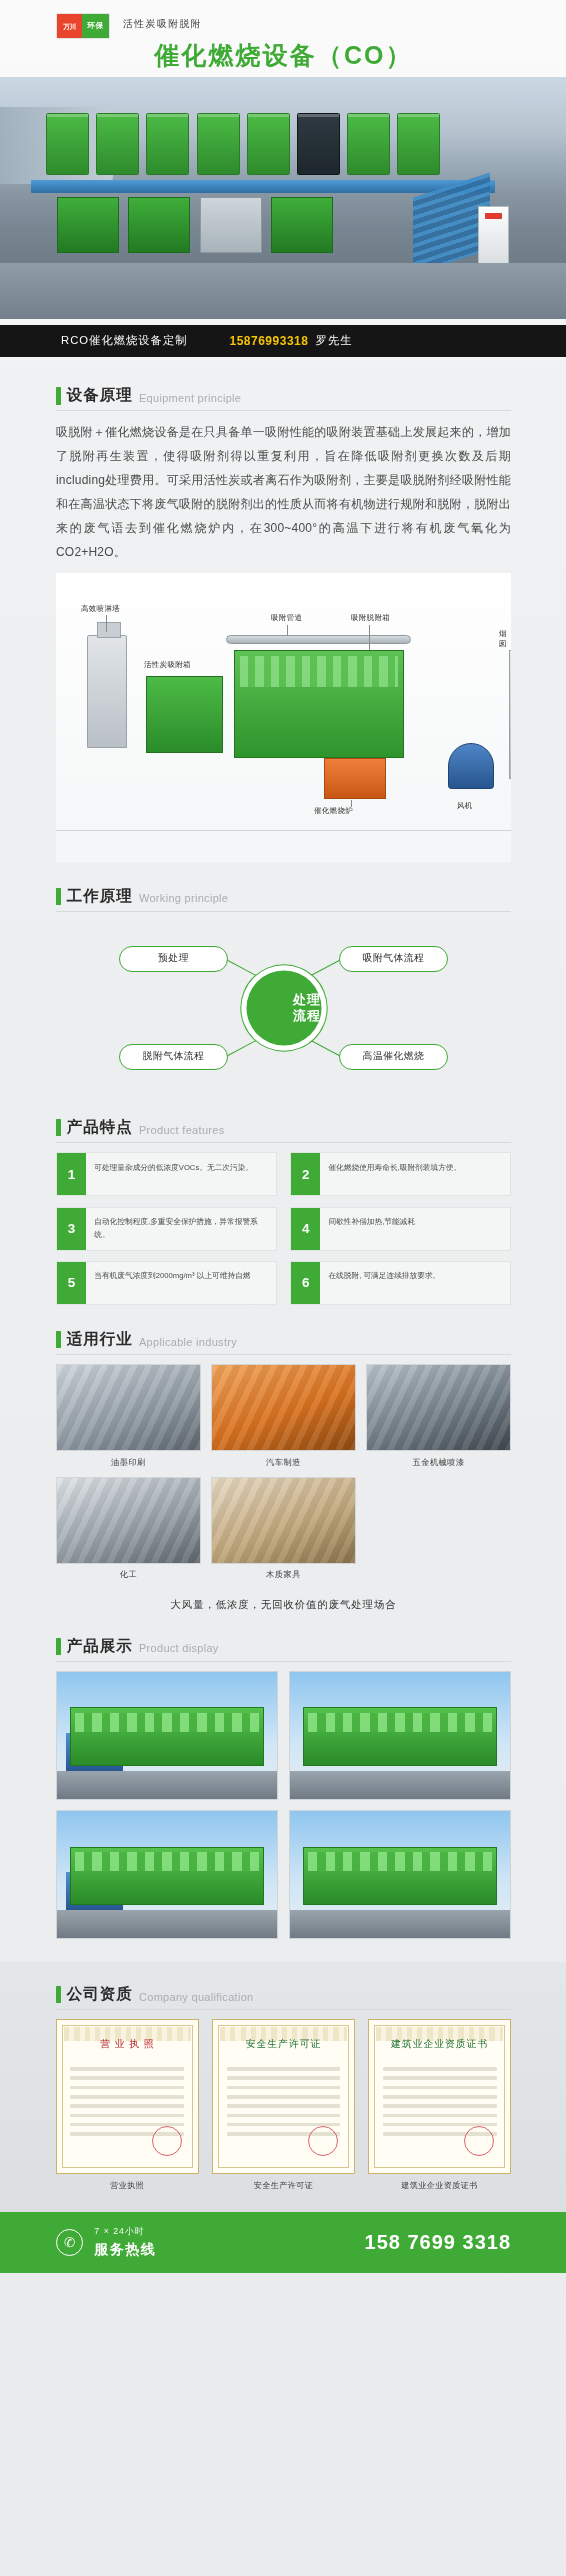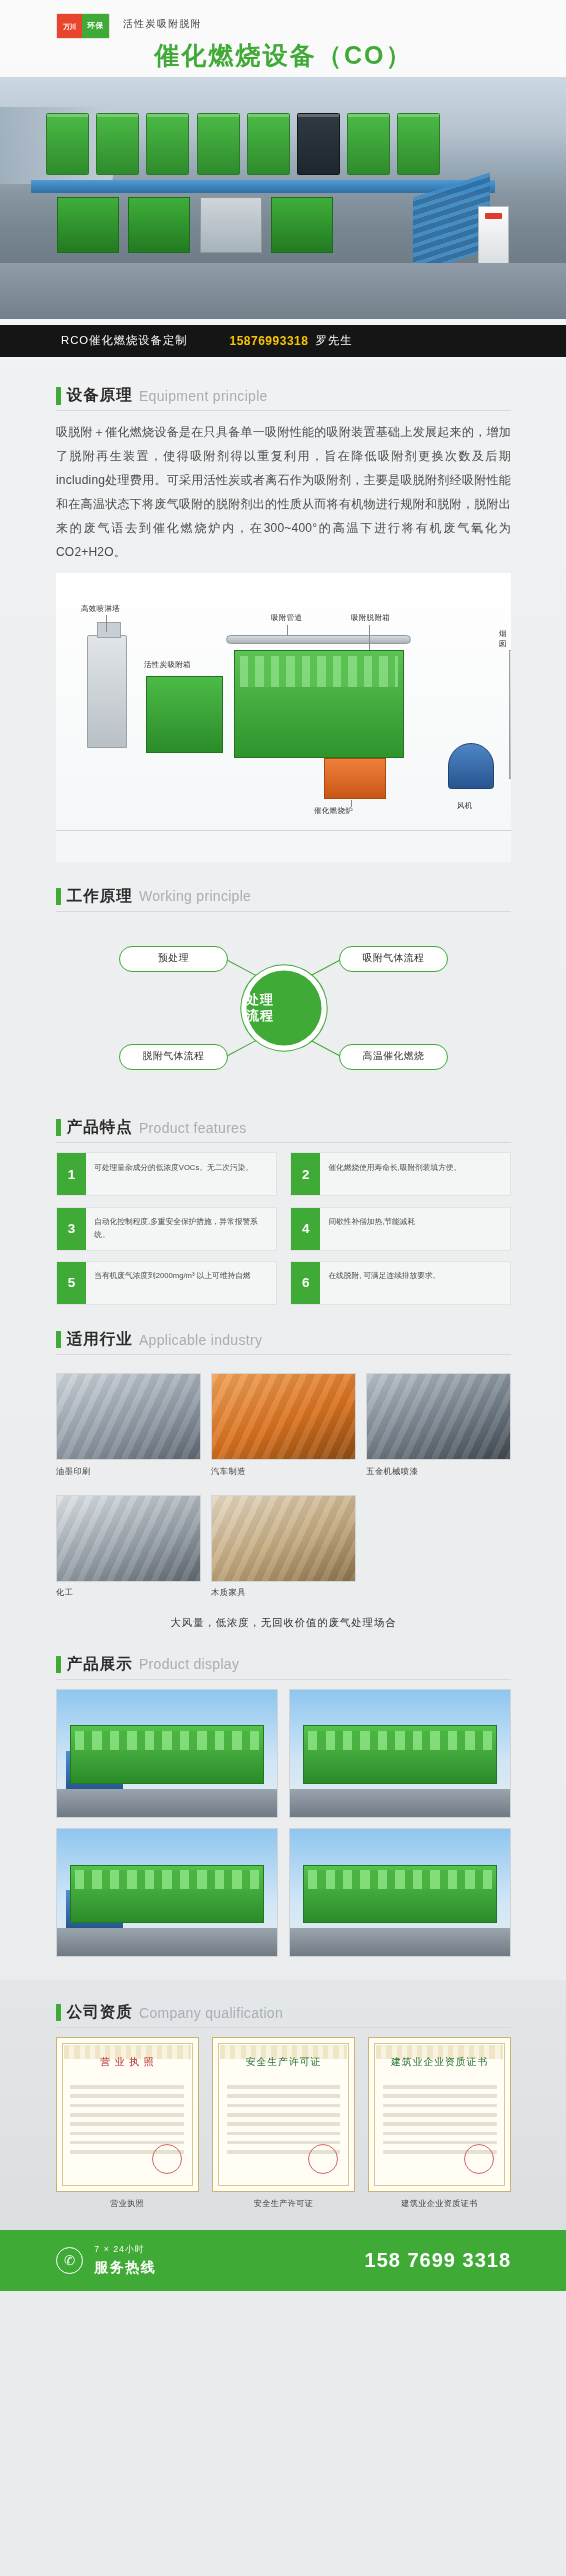--- a/index.html
+++ b/index.html
@@ -161,21 +161,21 @@
     border-radius: 0.5px;
     margin-bottom: 1.5px;
   }
   .sec-head .cn {
     font-size: 15.5px;
     font-weight: bold;
     color: #2b2b2b;
     letter-spacing: 1px;
   }
   .sec-head .en {
-    font-size: 14px;
+    font-size: 11px;
     color: #a9aeb2;
     letter-spacing: 0.3px;
     padding-bottom: 2.1px;
   }
   .sec-rule {
     height: 1px;
     background: #d7dadd;
     margin-bottom: 9.3px;
   }
 
@@ -244,21 +244,21 @@
   }
   .flow-center {
     position: absolute;
     left: 50%; top: 50%;
     transform: translate(-50%,-50%);
     width: 75px; height: 75px;
     border-radius: 50%;
     background: #3faa35;
     color: #fff;
     display: flex; flex-direction: column;
-    align-items: flex-start; justify-content: center;
+    align-items: flex-end; justify-content: center;
     font-size: 13px; font-weight: bold; letter-spacing: 1px;
     box-shadow: 0 0 0 5.2px #ffffff, 0 0 0 6.2px #3faa35;
     line-height: 1.25;
   }
   .flow-pill {
     position: absolute;
     width: 109px; height: 26px;
     border: 1px solid #3faa35;
     border-radius: 13px;
     background: #ffffff;
@@ -303,21 +303,21 @@
     color: #4a4a4a;
   }
 
   
   .ind-grid {
     display: grid;
     grid-template-columns: repeat(3, 1fr);
     gap: 9.3px 10.3px;
     margin-top: 9.3px;
   }
-  .ind-cell { text-align: left; margin-top: 9px; }
+  .ind-cell { text-align: center; }
   .ind-img {
     height: 87px;
     border: 0.5px solid #d2d6d9;
     position: relative;
     overflow: hidden;
   }
   .ind-cap {
     margin-top: 5.2px;
     font-size: 8.2px;
     color: #3a3a3a;

